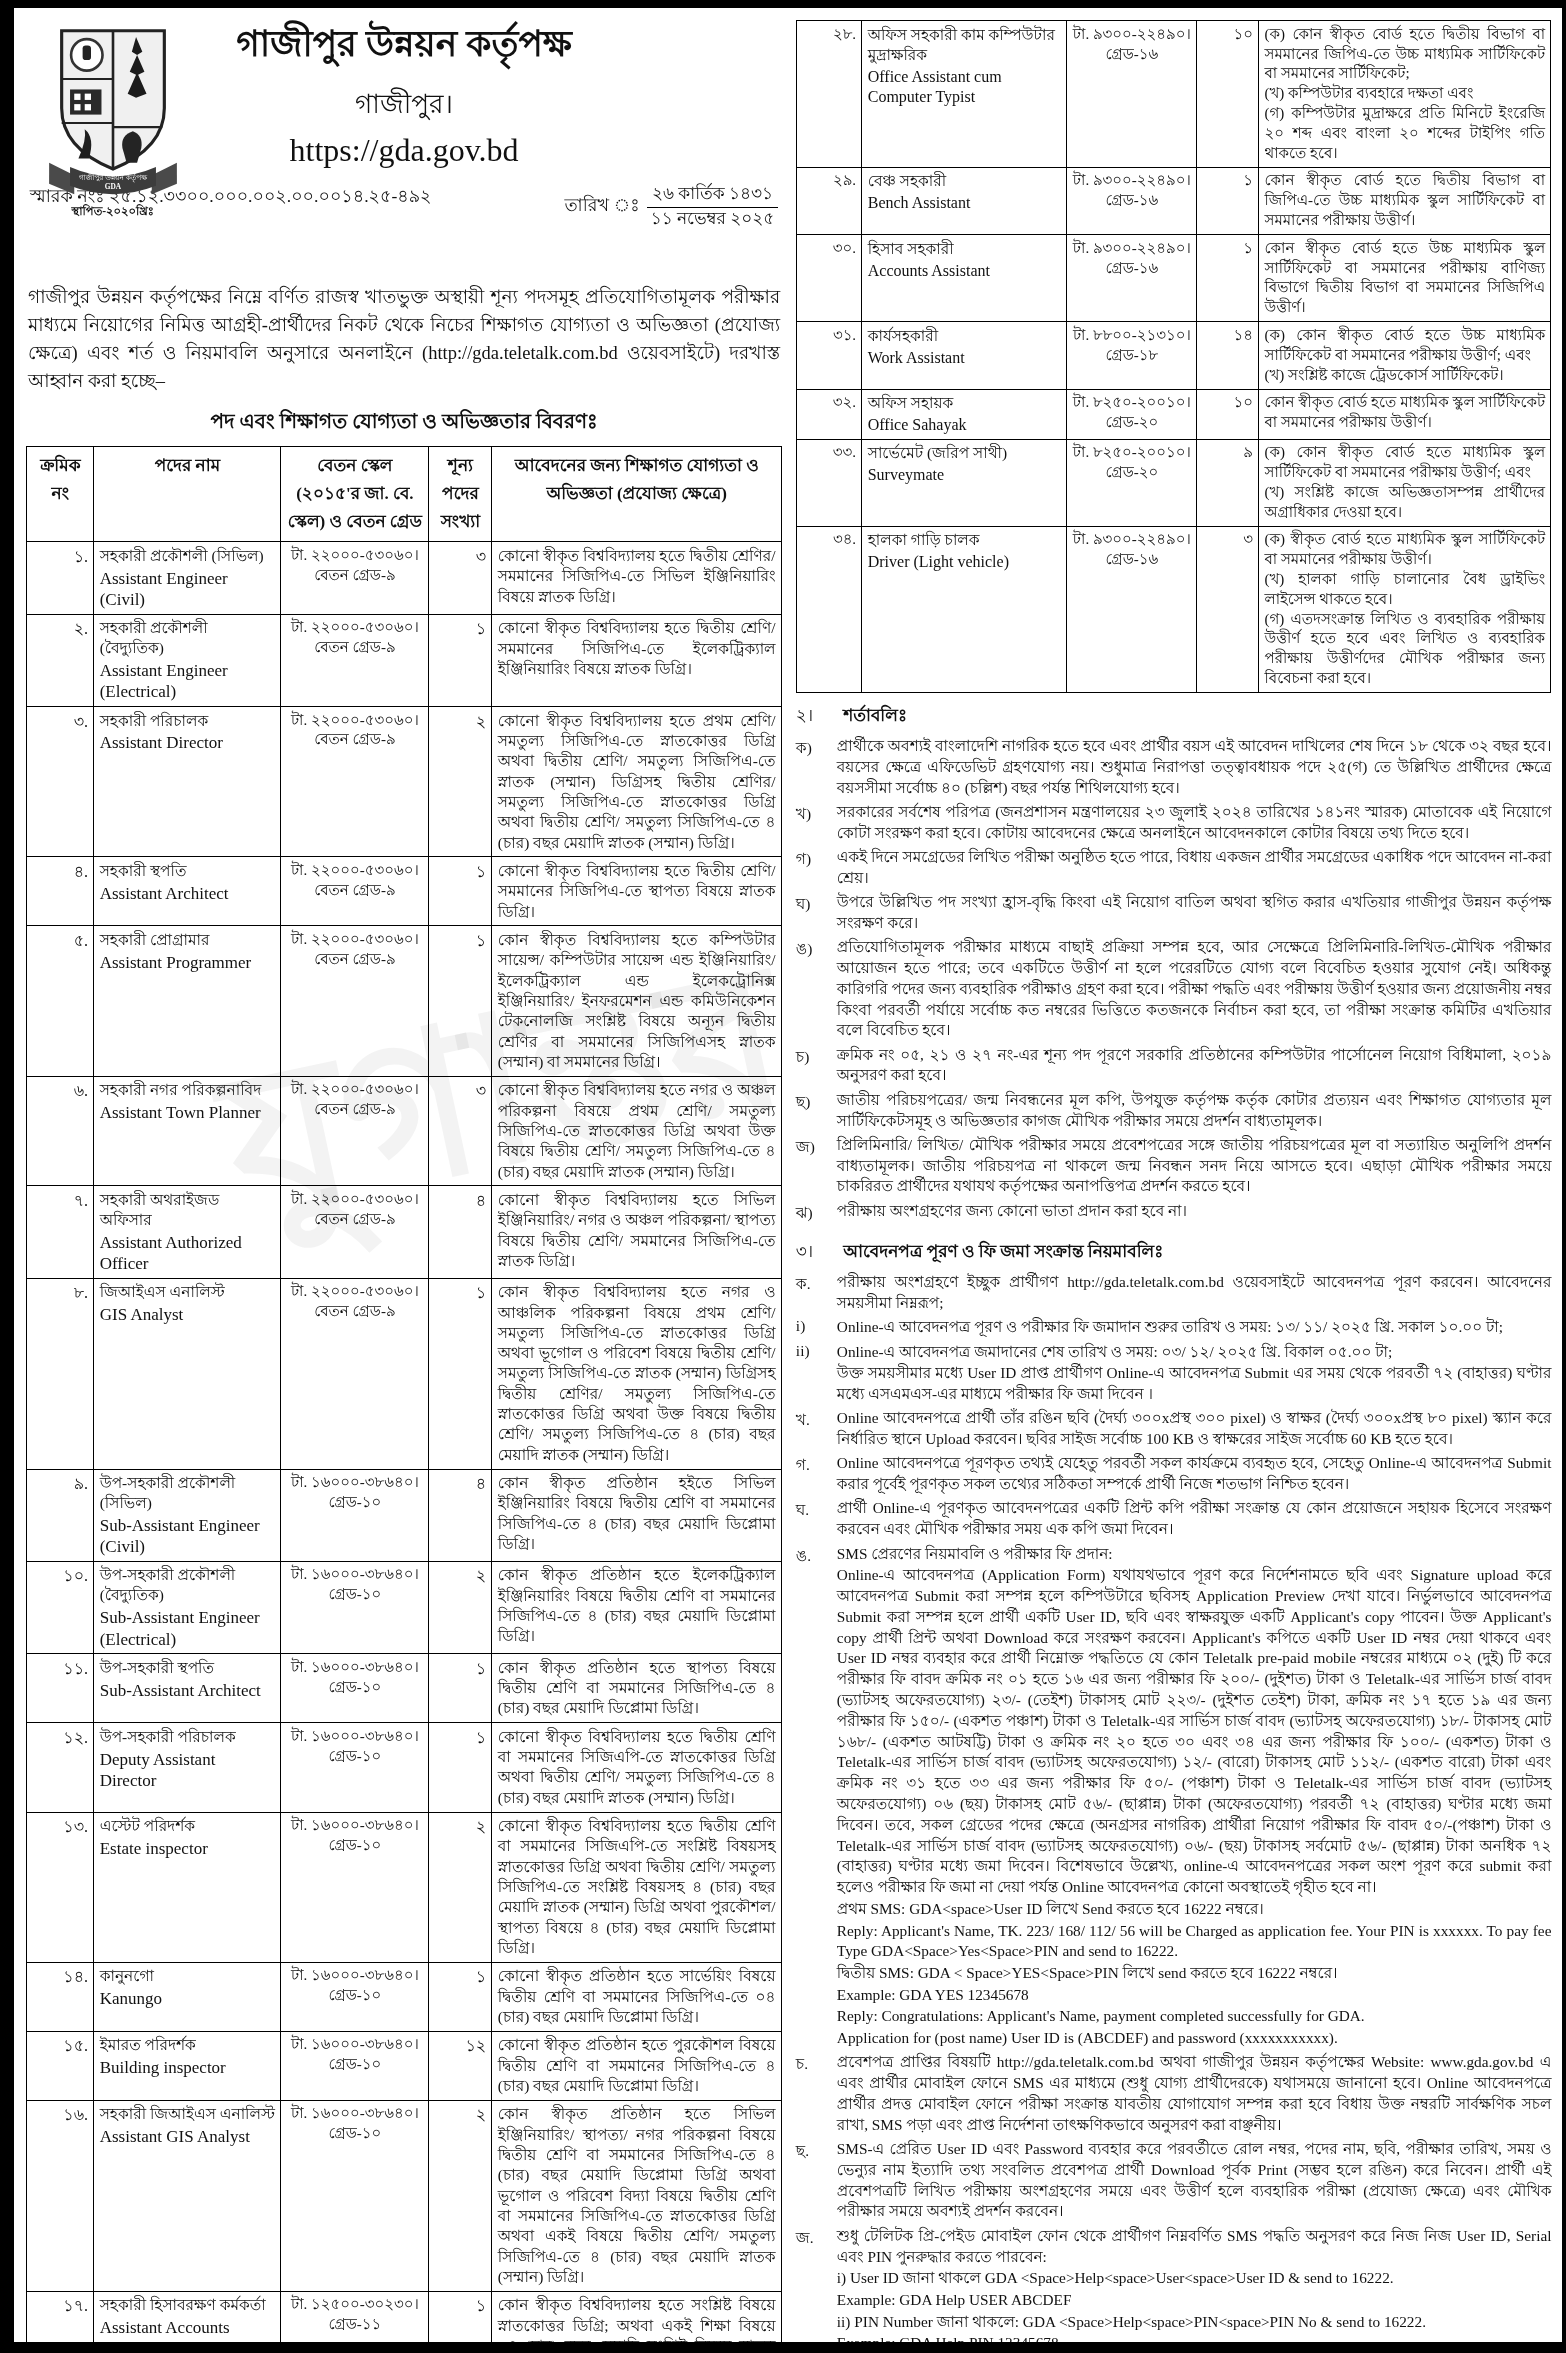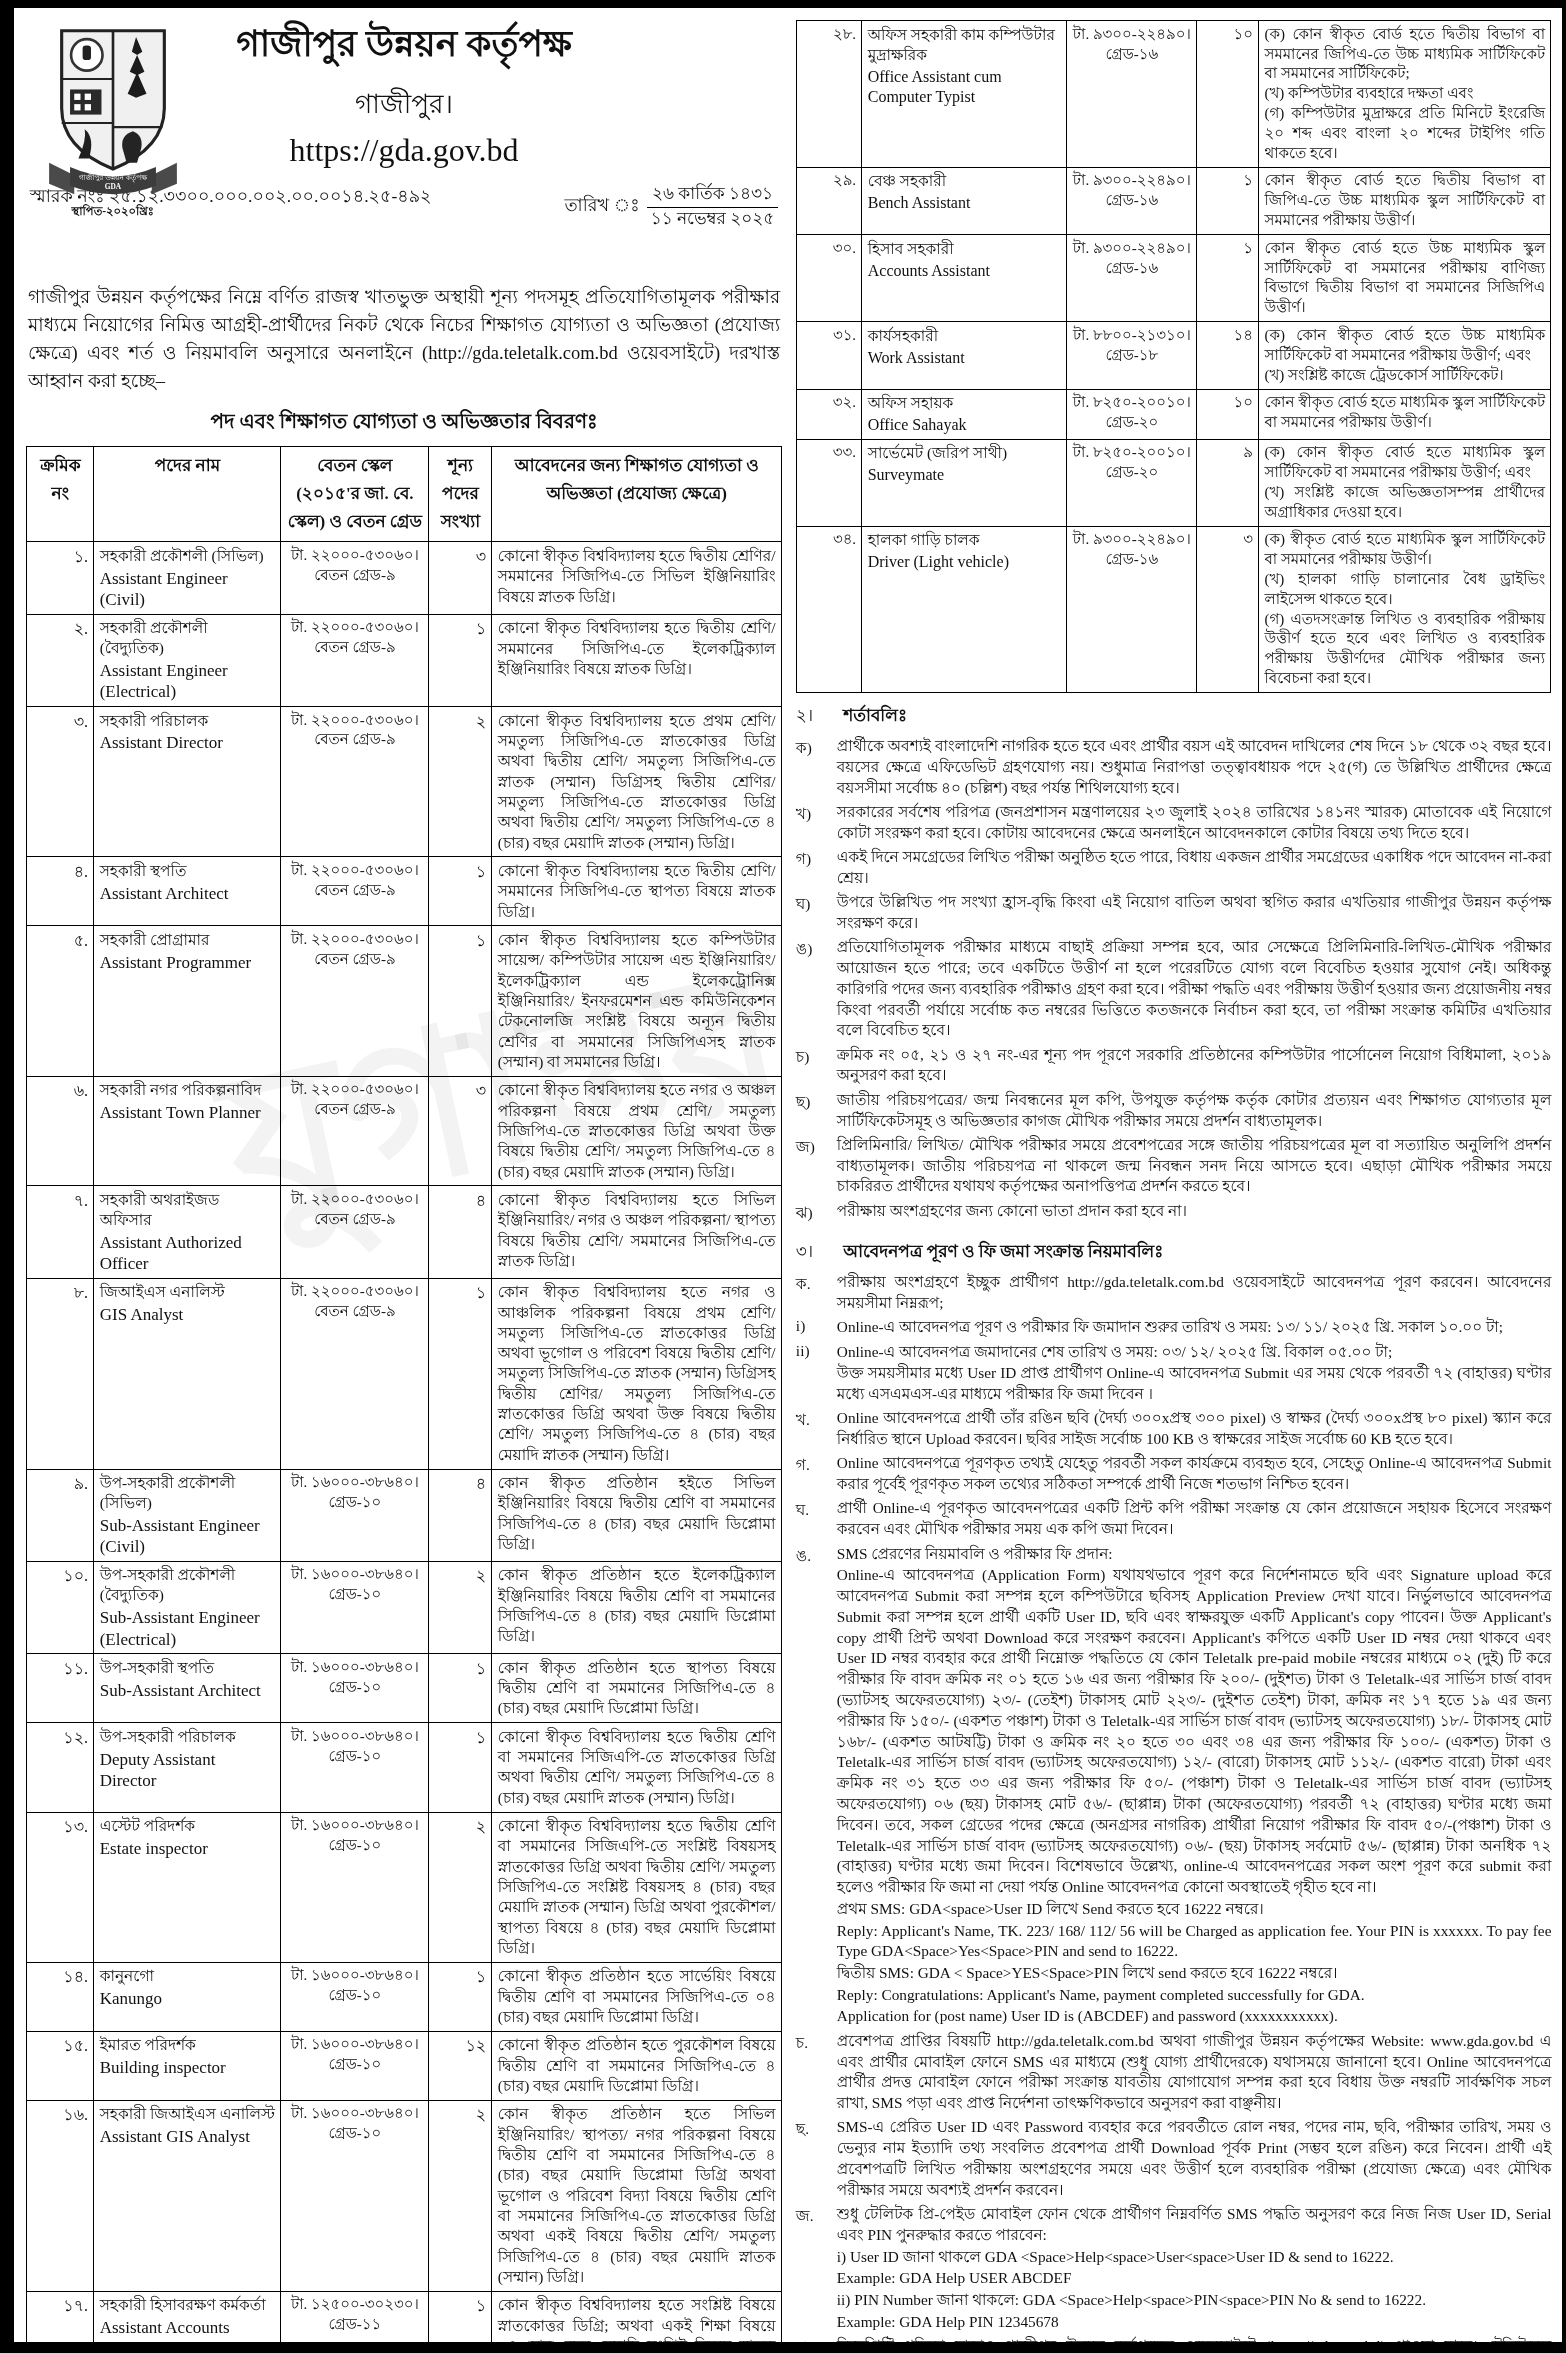--- a/index.html
+++ b/index.html
@@ -614,20 +614,21 @@
             </div>
           </div>
           <div class="item">
             <span class="lbl">ঙ.</span>
             <div class="txt">
               <div class="line">SMS প্রেরণের নিয়মাবলি ও পরীক্ষার ফি প্রদান:</div>
               <div class="line">Online-এ আবেদনপত্র (Application Form) যথাযথভাবে পূরণ করে নির্দেশনামতে ছবি এবং Signature upload করে আবেদনপত্র Submit করা সম্পন্ন হলে কম্পিউটারে ছবিসহ Application Preview দেখা যাবে। নির্ভুলভাবে আবেদনপত্র Submit করা সম্পন্ন হলে প্রার্থী একটি User ID, ছবি এবং স্বাক্ষরযুক্ত একটি Applicant's copy পাবেন। উক্ত Applicant's copy প্রার্থী প্রিন্ট অথবা Download করে সংরক্ষণ করবেন। Applicant's কপিতে একটি User ID নম্বর দেয়া থাকবে এবং User ID নম্বর ব্যবহার করে প্রার্থী নিম্নোক্ত পদ্ধতিতে যে কোন Teletalk pre-paid mobile নম্বরের মাধ্যমে ০২ (দুই) টি করে পরীক্ষার ফি বাবদ ক্রমিক নং ০১ হতে ১৬ এর জন্য পরীক্ষার ফি ২০০/- (দুইশত) টাকা ও Teletalk-এর সার্ভিস চার্জ বাবদ (ভ্যাটসহ অফেরতযোগ্য) ২৩/- (তেইশ) টাকাসহ মোট ২২৩/- (দুইশত তেইশ) টাকা, ক্রমিক নং ১৭ হতে ১৯ এর জন্য পরীক্ষার ফি ১৫০/- (একশত পঞ্চাশ) টাকা ও Teletalk-এর সার্ভিস চার্জ বাবদ (ভ্যাটসহ অফেরতযোগ্য) ১৮/- টাকাসহ মোট ১৬৮/- (একশত আটষট্টি) টাকা ও ক্রমিক নং ২০ হতে ৩০ এবং ৩৪ এর জন্য পরীক্ষার ফি ১০০/- (একশত) টাকা ও Teletalk-এর সার্ভিস চার্জ বাবদ (ভ্যাটসহ অফেরতযোগ্য) ১২/- (বারো) টাকাসহ মোট ১১২/- (একশত বারো) টাকা এবং ক্রমিক নং ৩১ হতে ৩৩ এর জন্য পরীক্ষার ফি ৫০/- (পঞ্চাশ) টাকা ও Teletalk-এর সার্ভিস চার্জ বাবদ (ভ্যাটসহ অফেরতযোগ্য) ০৬ (ছয়) টাকাসহ মোট ৫৬/- (ছাপ্পান্ন) টাকা (অফেরতযোগ্য) পরবর্তী ৭২ (বাহাত্তর) ঘণ্টার মধ্যে জমা দিবেন। তবে, সকল গ্রেডের পদের ক্ষেত্রে (অনগ্রসর নাগরিক) প্রার্থীরা নিয়োগ পরীক্ষার ফি বাবদ ৫০/-(পঞ্চাশ) টাকা ও Teletalk-এর সার্ভিস চার্জ বাবদ (ভ্যাটসহ অফেরতযোগ্য) ০৬/- (ছয়) টাকাসহ সর্বমোট ৫৬/- (ছাপ্পান্ন) টাকা অনধিক ৭২ (বাহাত্তর) ঘণ্টার মধ্যে জমা দিবেন। বিশেষভাবে উল্লেখ্য, online-এ আবেদনপত্রের সকল অংশ পূরণ করে submit করা হলেও পরীক্ষার ফি জমা না দেয়া পর্যন্ত Online আবেদনপত্র কোনো অবস্থাতেই গৃহীত হবে না।</div>
               <div class="line">প্রথম SMS: GDA&lt;space&gt;User ID লিখে Send করতে হবে 16222 নম্বরে।</div>
               <div class="line">Reply: Applicant's Name, TK. 223/ 168/ 112/ 56 will be Charged as application fee. Your PIN is xxxxxx. To pay fee Type GDA&lt;Space&gt;Yes&lt;Space&gt;PIN and send to 16222.</div>
               <div class="line">দ্বিতীয় SMS: GDA &lt; Space&gt;YES&lt;Space&gt;PIN লিখে send করতে হবে 16222 নম্বরে।</div>
+              <div class="line">Example: GDA YES 12345678</div>
               <div class="line">Reply: Congratulations: Applicant's Name, payment completed successfully for GDA.</div>
               <div class="line">Application for (post name) User ID is (ABCDEF) and password (xxxxxxxxxxx).</div>
             </div>
           </div>
           <div class="item">
             <span class="lbl">চ.</span>
             <div class="txt">
               <div class="line">প্রবেশপত্র প্রাপ্তির বিষয়টি http://gda.teletalk.com.bd অথবা গাজীপুর উন্নয়ন কর্তৃপক্ষের Website: www.gda.gov.bd এ এবং প্রার্থীর মোবাইল ফোনে SMS এর মাধ্যমে (শুধু যোগ্য প্রার্থীদেরকে) যথাসময়ে জানানো হবে। Online আবেদনপত্রে প্রার্থীর প্রদত্ত মোবাইল ফোনে পরীক্ষা সংক্রান্ত যাবতীয় যোগাযোগ সম্পন্ন করা হবে বিধায় উক্ত নম্বরটি সার্বক্ষণিক সচল রাখা, SMS পড়া এবং প্রাপ্ত নির্দেশনা তাৎক্ষণিকভাবে অনুসরণ করা বাঞ্ছনীয়।</div>
             </div>
           </div>

